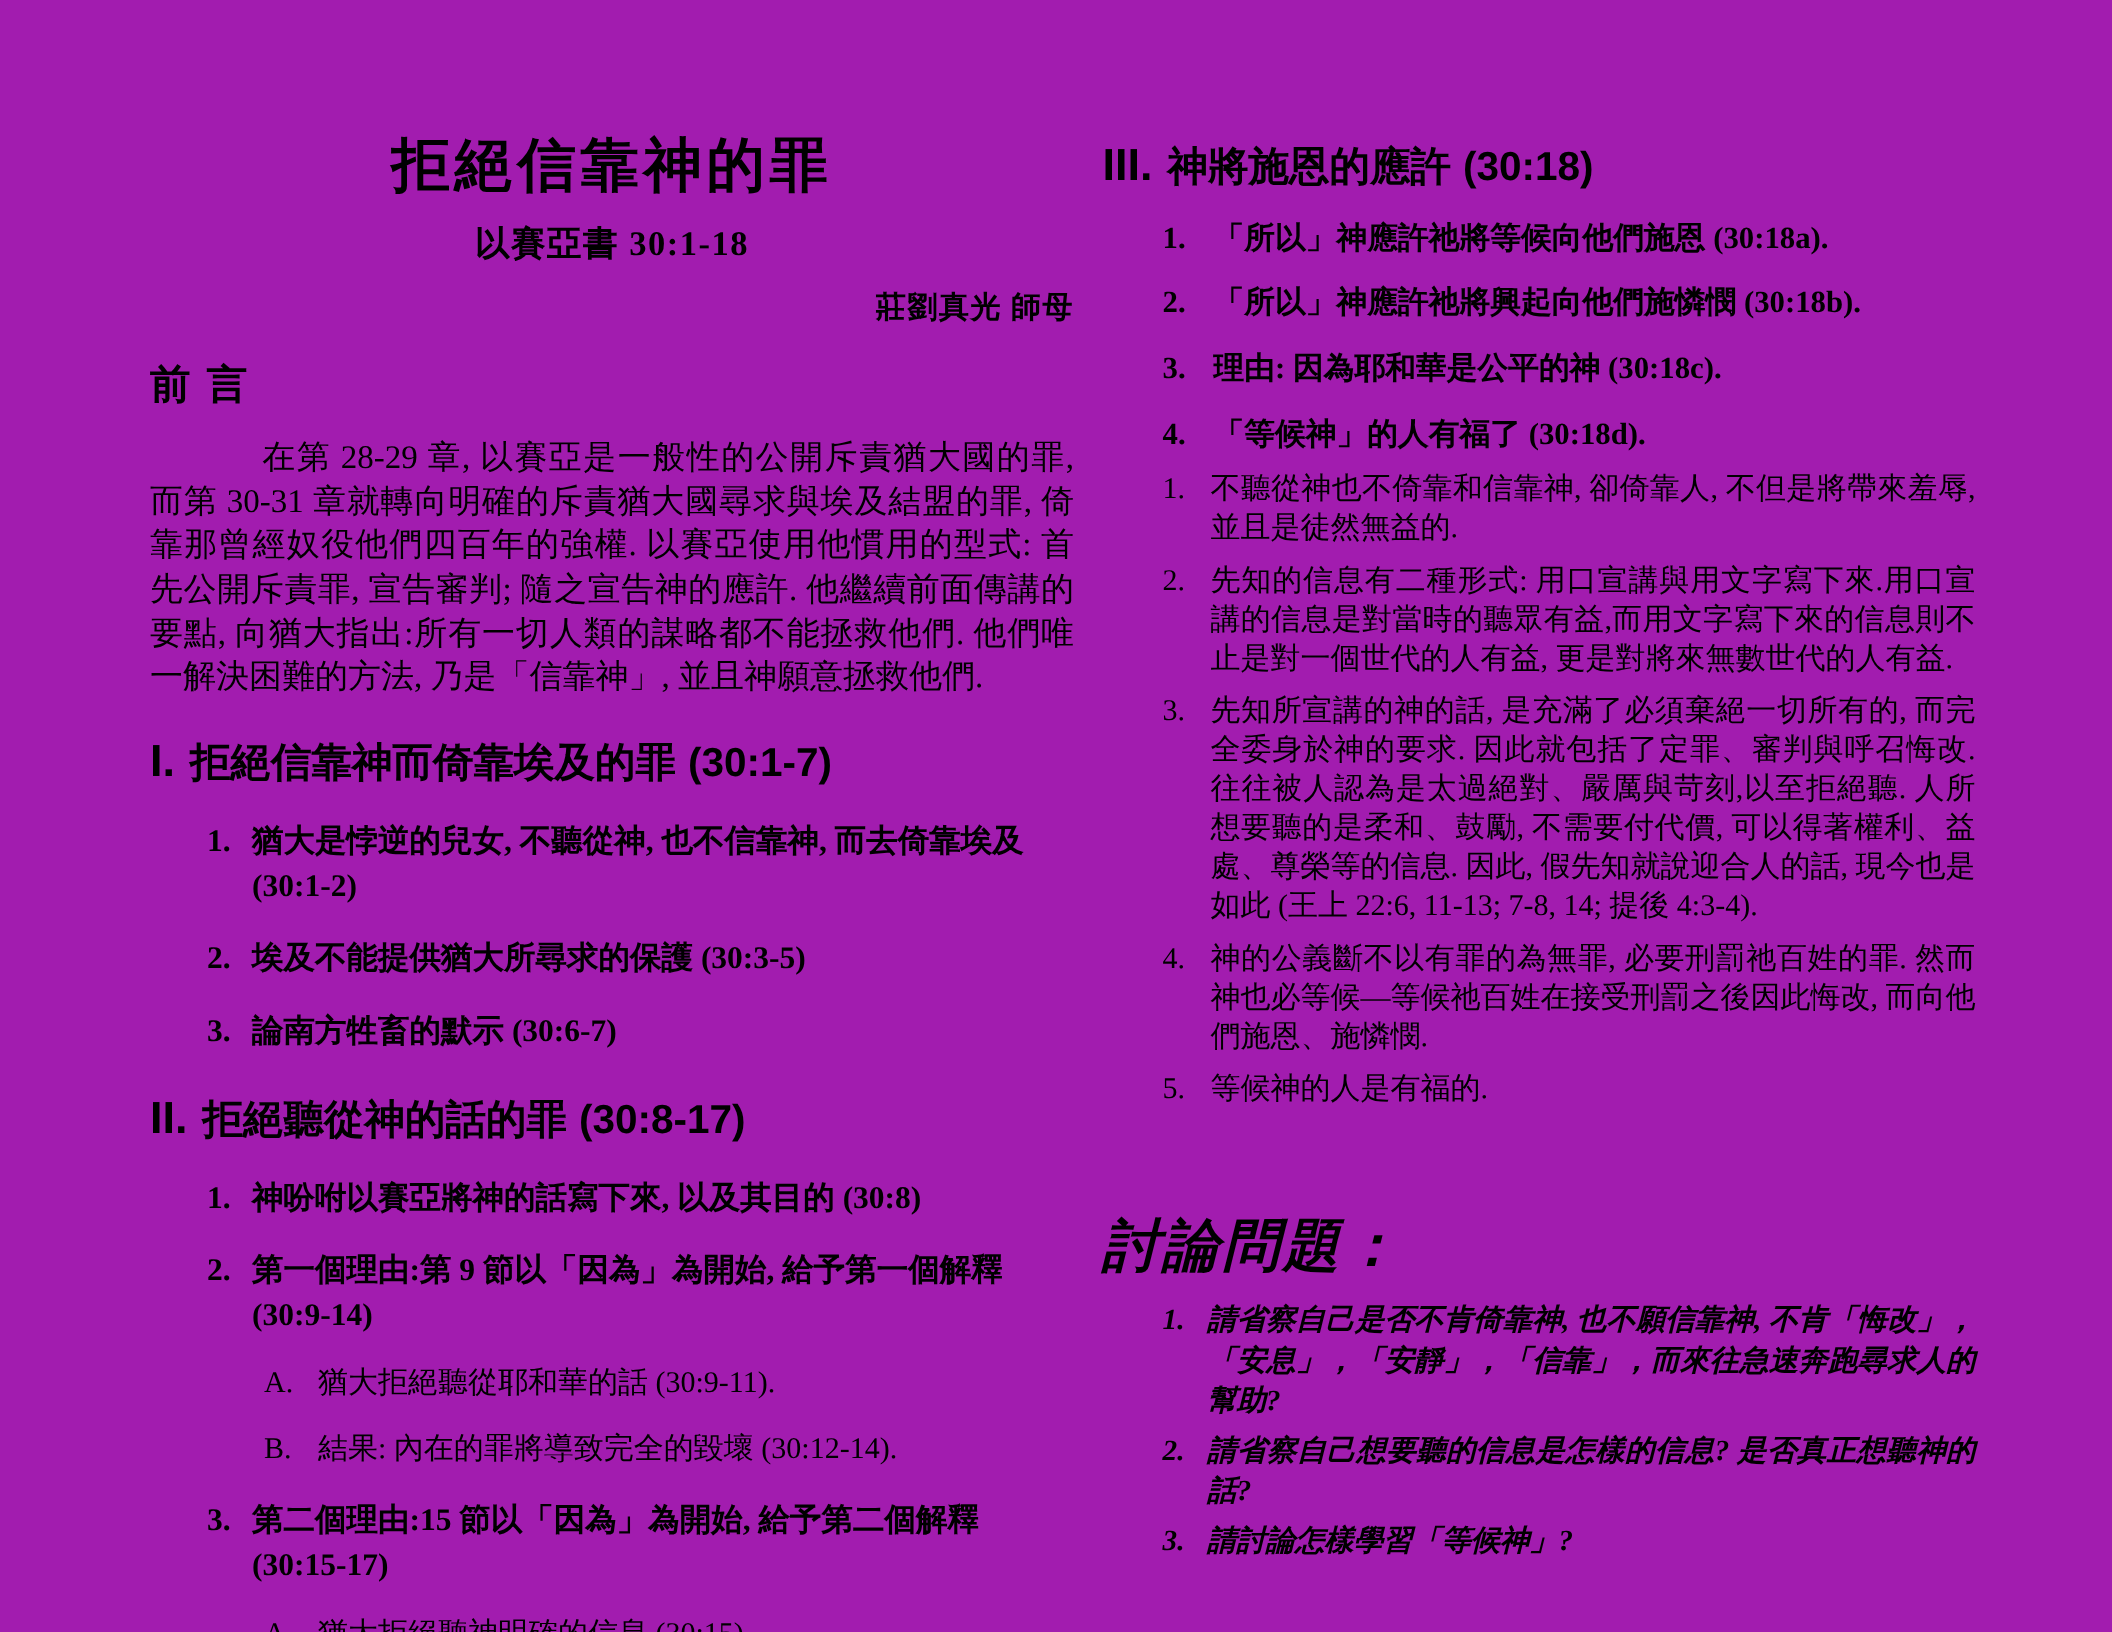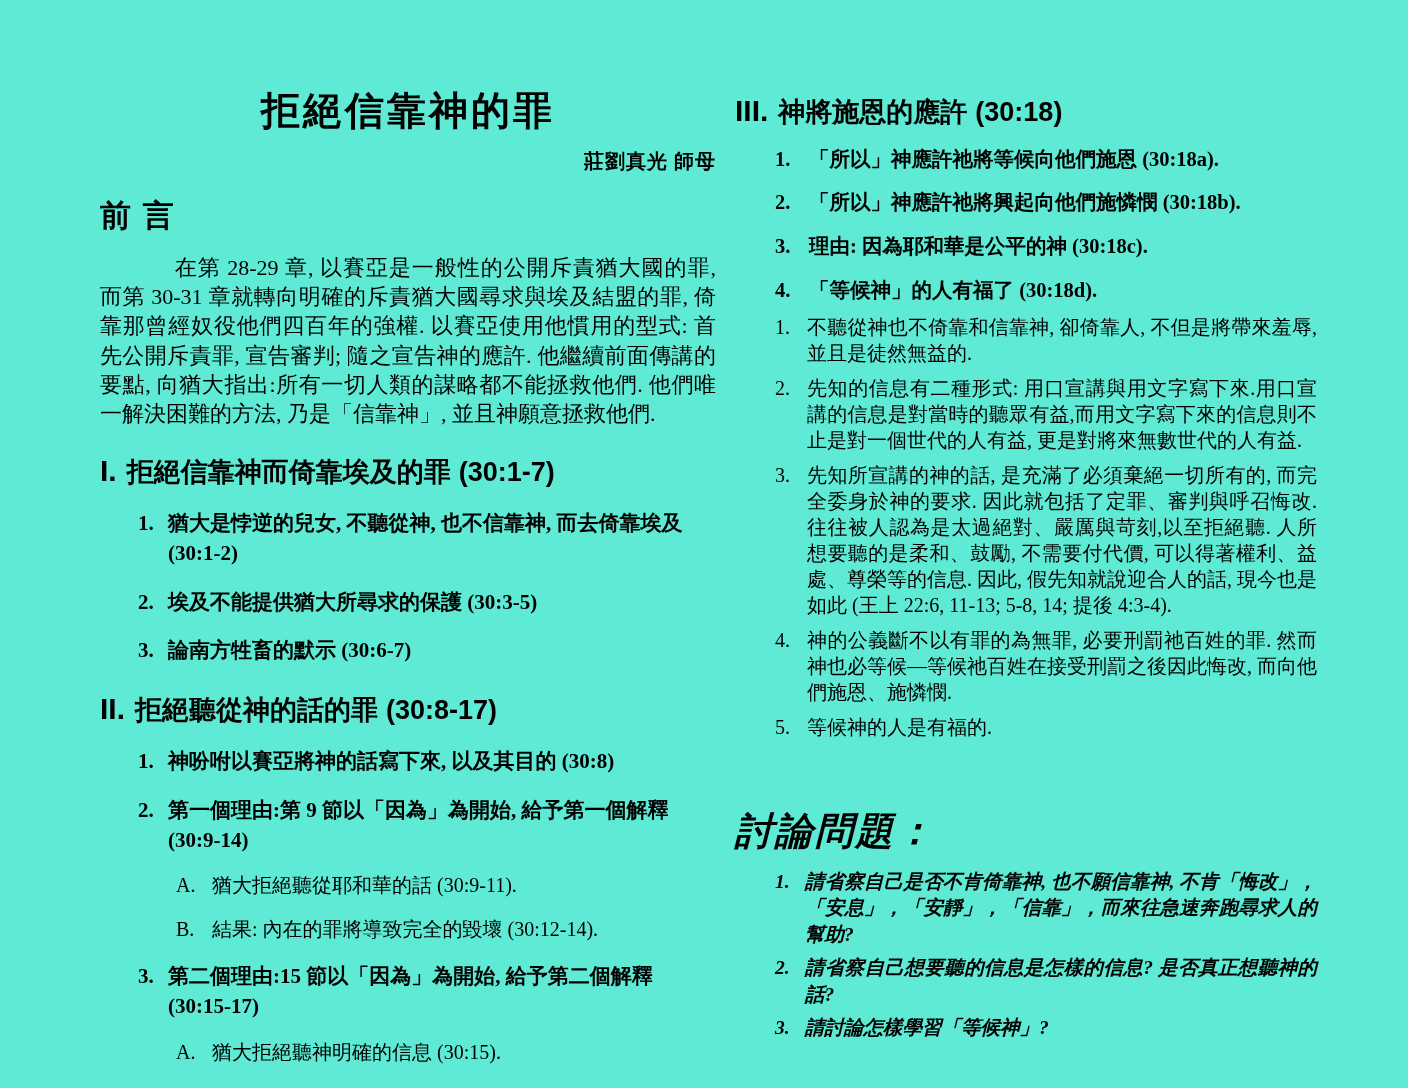--- a/index.html
+++ b/index.html
@@ -4,39 +4,39 @@
 <style>
   * { margin: 0; padding: 0; box-sizing: border-box; }
   html, body { background: #ffffff; }
   body {
     width: 1408px; height: 1088px;
     position: relative;
     color: #000000;
     font-family: "Liberation Serif", serif;
     overflow: hidden;
   }
-  .page { position: absolute; inset: 0; background: #5eead4; padding-left: 36px; }
+  .page { position: absolute; inset: 0; background: #a21caf; padding-left: 36px; }
 
   .col-left  { position: absolute; left: 100px; top: 88px;  width: 616px; }
   .col-right { position: absolute; left: 735px; top: 92px;  width: 582px; }
 
   .title {
     text-align: center; font-size: 39px; font-weight: bold;
     letter-spacing: 3px; line-height: 1.2;
   }
   .subtitle {
     text-align: center; font-size: 23px; font-weight: bold;
     margin-top: 12px; letter-spacing: 1px;
   }
   .author {
     text-align: right; font-size: 20px; font-weight: bold;
     margin-top: 13px; letter-spacing: 1px;
   }
   .preface-h {
-    font-size: 31px; font-weight: bold; margin-top: 20px; letter-spacing: 2px;
+    font-size: 27px; font-weight: bold; margin-top: 20px; letter-spacing: 2px;
   }
   .preface-p {
     font-size: 22px; line-height: 1.33; margin-top: 16px;
     text-align: justify; text-indent: 3.4em;
   }
 
   .sec-h { margin-top: 24px; font-size: 27px; font-weight: bold; line-height: 1.25; }
   .sec-h .rn  { font-family: "Liberation Sans", sans-serif; font-size: 30px; margin-right: 10px; }
   .sec-h.tight .rn { margin-right: 2px; }
   .sec-h .ref { font-family: "Liberation Sans", sans-serif; font-weight: bold; font-size: 27px; margin-left: 8px; }
@@ -65,20 +65,21 @@
   .q:first-of-type { margin-top: 12px; }
 </style>
 </head>
 <body>
 
 <div class="page">
 
   <div class="col-left">
 
     <h1 class="title">拒絕信靠神的罪</h1>
+    <div class="subtitle">以賽亞書 30:1-18</div>
     <div class="author">莊劉真光 師母</div>
 
     <h2 class="preface-h">前 言</h2>
     <p class="preface-p">在第 28-29 章, 以賽亞是一般性的公開斥責猶大國的罪, 而第 30-31 章就轉向明確的斥責猶大國尋求與埃及結盟的罪, 倚靠那曾經奴役他們四百年的強權. 以賽亞使用他慣用的型式: 首先公開斥責罪, 宣告審判; 隨之宣告神的應許. 他繼續前面傳講的要點, 向猶大指出:所有一切人類的謀略都不能拯救他們. 他們唯一解決困難的方法, 乃是「信靠神」, 並且神願意拯救他們.</p>
 
     <h2 class="sec-h"><span class="rn">I.</span><span>拒絕信靠神而倚靠埃及的罪</span><span class="ref">(30:1-7)</span></h2>
 
     <div class="item lvl1 bold-item">
       <span class="n">1.</span>
       <span class="t">猶大是悖逆的兒女, 不聽從神, 也不信靠神, 而去倚靠埃及 (30:1-2)</span>
@@ -146,21 +147,21 @@
     <div class="item p-lvl1">
       <span class="n">1.</span>
       <span class="t">不聽從神也不倚靠和信靠神, 卻倚靠人, 不但是將帶來羞辱, 並且是徒然無益的.</span>
     </div>
     <div class="item p-lvl1">
       <span class="n">2.</span>
       <span class="t">先知的信息有二種形式: 用口宣講與用文字寫下來.用口宣講的信息是對當時的聽眾有益,而用文字寫下來的信息則不止是對一個世代的人有益, 更是對將來無數世代的人有益.</span>
     </div>
     <div class="item p-lvl1">
       <span class="n">3.</span>
-      <span class="t">先知所宣講的神的話, 是充滿了必須棄絕一切所有的, 而完全委身於神的要求. 因此就包括了定罪、審判與呼召悔改. 往往被人認為是太過絕對、嚴厲與苛刻,以至拒絕聽. 人所想要聽的是柔和、鼓勵, 不需要付代價, 可以得著權利、益處、尊榮等的信息. 因此, 假先知就說迎合人的話, 現今也是如此 (王上 22:6, 11-13; 5-8, 14; 提後 4:3-4).</span>
+      <span class="t">先知所宣講的神的話, 是充滿了必須棄絕一切所有的, 而完全委身於神的要求. 因此就包括了定罪、審判與呼召悔改. 往往被人認為是太過絕對、嚴厲與苛刻,以至拒絕聽. 人所想要聽的是柔和、鼓勵, 不需要付代價, 可以得著權利、益處、尊榮等的信息. 因此, 假先知就說迎合人的話, 現今也是如此 (王上 22:6, 11-13; 7-8, 14; 提後 4:3-4).</span>
     </div>
     <div class="item p-lvl1">
       <span class="n">4.</span>
       <span class="t">神的公義斷不以有罪的為無罪, 必要刑罰祂百姓的罪. 然而神也必等候—等候祂百姓在接受刑罰之後因此悔改, 而向他們施恩、施憐憫.</span>
     </div>
     <div class="item p-lvl1">
       <span class="n">5.</span>
       <span class="t">等候神的人是有福的.</span>
     </div>
 

